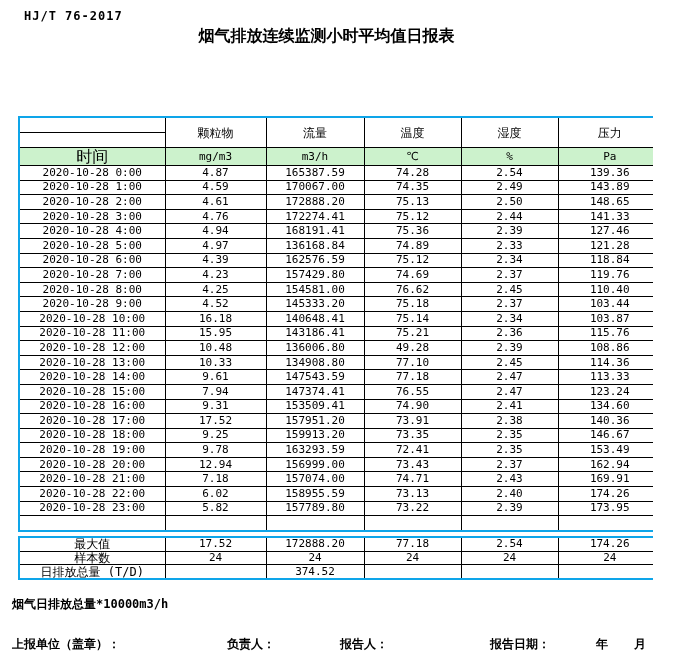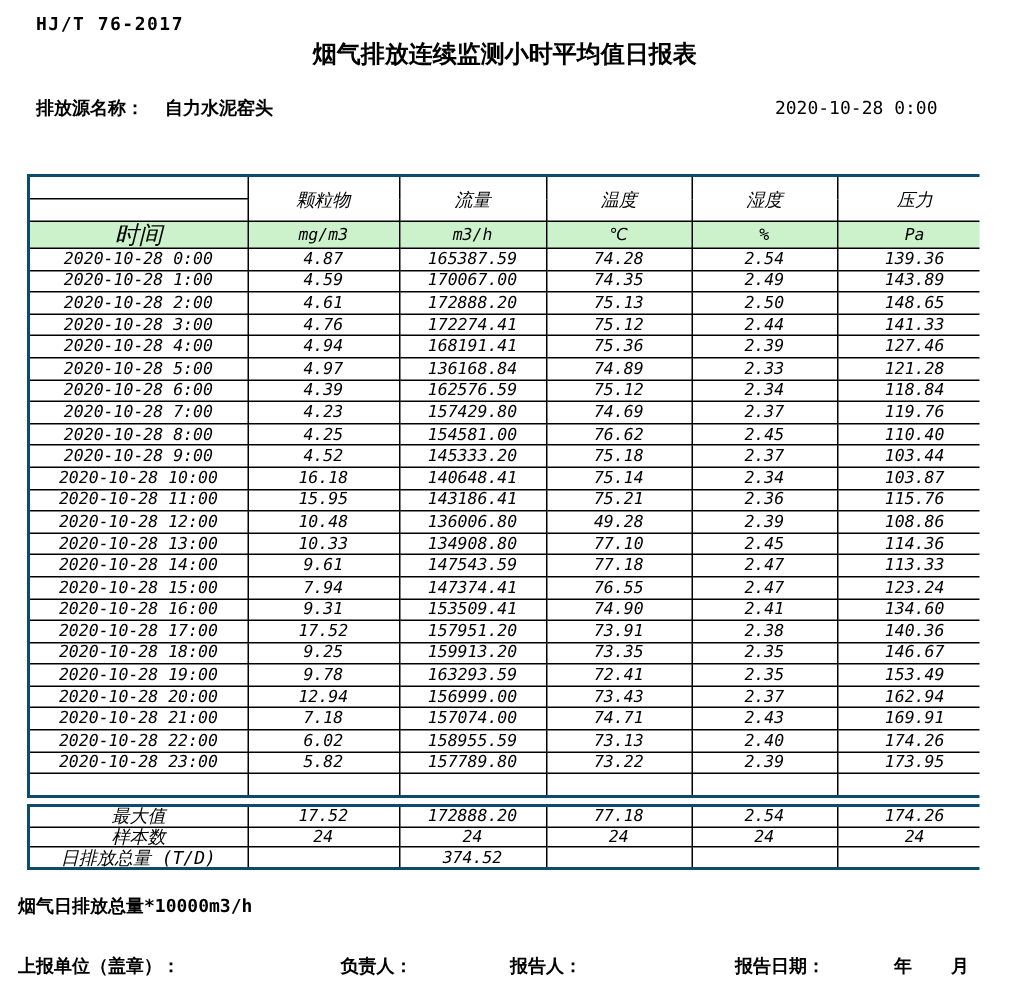--- a/index.html
+++ b/index.html
@@ -1,28 +1,28 @@
 <!DOCTYPE html>
 <html style="--header-bg: #ccf2cc;"><head>
 <meta charset="utf-8">
 <style>
   html,body{margin:0;padding:0;background:#fff;}
   .page{
     position:relative;width:653px;height:659px;background:#ffffff;color:#000;
     font-family:"DejaVu Sans Mono","DejaVu Sans",monospace;overflow:hidden;
   }
   .hj-code{position:absolute;top:9px;left:24px;font-size:12px;font-weight:bold;letter-spacing:1px;}
-  .title{position:absolute;top:26px;left:0;width:100%;text-align:center;font-size:16px;font-weight:bold;padding-left:10px;}
+  .title{position:absolute;top:26px;left:0;width:100%;text-align:center;font-size:16px;font-weight:bold;}
   .source-row{position:absolute;top:64px;left:24px;right:28px;display:flex;justify-content:space-between;align-items:baseline;}
   .source-left{font-size:12px;font-weight:bold;}
   .source-name{margin-left:14px;}
   .report-date{font-size:12px;font-weight:normal;}
   .table-wrap{position:absolute;top:116px;left:18px;width:643px;}
   table{border-collapse:collapse;table-layout:fixed;width:643px;}
-  .main-table,.summary-table{border:2px solid #0c4a6e;font-style:italic;}
+  .main-table,.summary-table{border:2px solid #0ea5e9;}
   td{border:1px solid #000;text-align:center;vertical-align:middle;
      font-size:11px;line-height:12px;padding:0;white-space:nowrap;overflow:hidden;}
   .h1 td{height:14px;font-size:12px;}
   .units-row td{height:17px;background:var(--header-bg,#ccf2cc);font-size:11px;}
   .units-row td:first-child{font-size:16px;}
   .main-table tbody td{height:13.6px;}
   .empty-row td{height:12px;}
   .summary-table td{height:12.8px;}
   .summary-table .sum-label{font-size:12px;}
   .footer-note{position:absolute;top:596px;left:12px;font-size:12px;font-weight:bold;}
@@ -38,26 +38,20 @@
 </style>
 </head>
 <body>
 
 <div class="page">
 
   <div class="hj-code">HJ/T  76-2017</div>
 
   <div class="title">烟气排放连续监测小时平均值日报表</div>
 
-  <div class="source-row">
-    <div class="source-left">
-      <span>排放源名称：</span><span class="source-name">自力水泥窑头</span>
-    </div>
-    <div class="report-date">2020-10-28 0:00</div>
-  </div>
 
   <div class="table-wrap">
     <table class="main-table">
       <colgroup>
         <col style="width:146px">
           <col style="width:101px">
           <col style="width:98px">
         <col style="width:97px">
           <col style="width:97px">
           <col style="width:104px">

